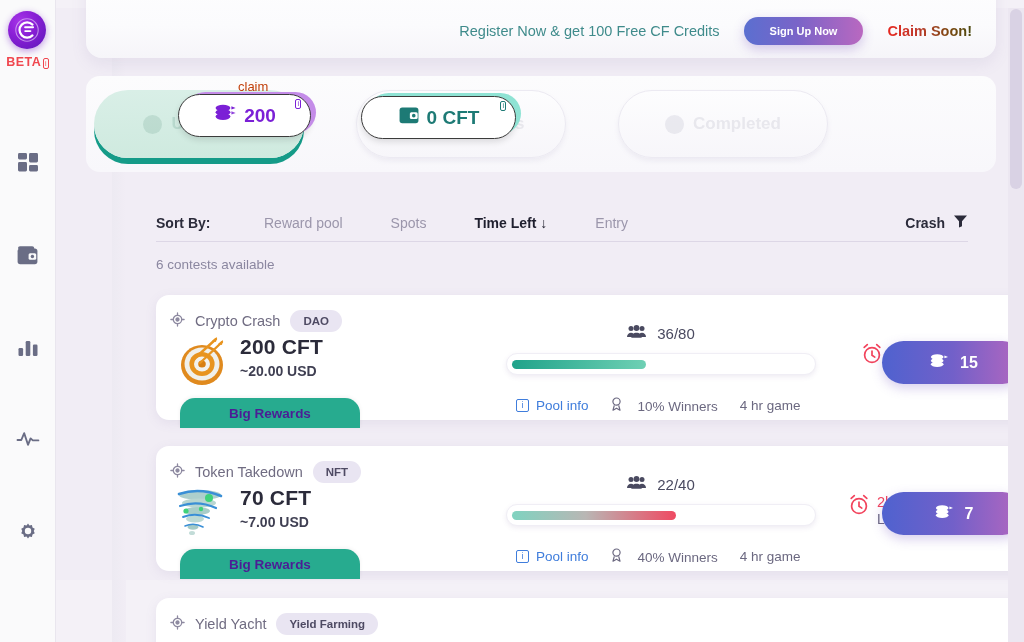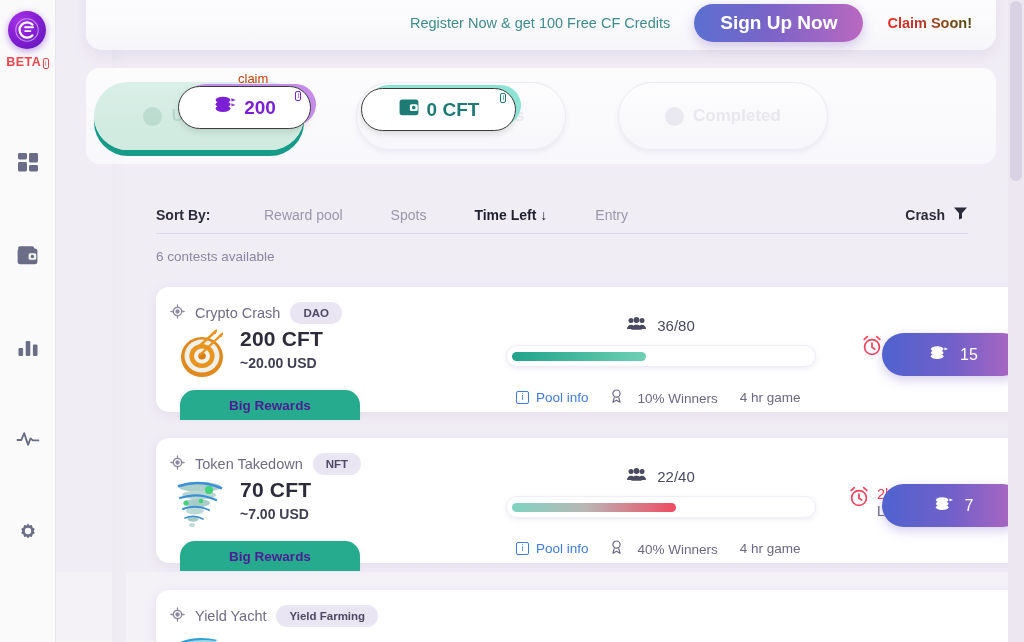--- a/index.html
+++ b/index.html
@@ -36,39 +36,39 @@
   }
   .rail-icons { margin-top: 48px; display: flex; flex-direction: column; gap: 0; width: 100%; }
   .rail-item {
     height: 92px; display: flex; align-items: center; justify-content: center;
     cursor: pointer;
   }
   .rail-item svg { display: block; }
 
   
   .main {
-    position: absolute; left: 56px; top: 0; width: 968px; height: 572px;
+    position: absolute; left: 56px; top: 8px; width: 968px; height: 572px;
     background: #f1edf5;
   }
 
   
   .banner {
     position: absolute; left: 30px; top: -58px; width: 910px; height: 108px;
     background: linear-gradient(180deg,#ffffff 0%, #fbfbfd 70%, #f6f5f9 100%);
     border-radius: 16px;
     box-shadow: 0 6px 16px rgba(120,100,160,.10);
   }
   .banner-row {
     position: absolute; left: 0; right: 0; top: 58px; height: 46px;
     display: flex; align-items: center; justify-content: flex-end; padding-right: 24px; gap: 24px;
   }
   .reg-text { font-size: 14.5px; color: #3f8b8b; white-space: nowrap; }
   .signup-btn {
     background: linear-gradient(90deg,#5b6fd0 0%, #7a64c8 45%, #b968c0 100%);
-    color: #fff; font-weight: bold; font-size: 19px;
+    color: #fff; font-weight: bold; font-size: 11px;
     border: none; border-radius: 22px; padding: 8px 26px; cursor: pointer;
     box-shadow: 0 4px 12px rgba(120,80,190,.30);
     white-space: nowrap;
   }
   .claim-soon {
     font-size: 14.5px; font-weight: bold; white-space: nowrap;
     background: linear-gradient(90deg,#e8271f 0%, #c0392b 35%, #7a4a12 75%, #4a4a10 100%);
     -webkit-background-clip: text; background-clip: text; color: transparent;
   }
 
@@ -195,21 +195,21 @@
 
   .timer { position: absolute; left: 705px; top: 47px; display: flex; align-items: flex-start; gap: 7px; }
   .timer-txts { line-height: 1.25; }
   .time-val { font-size: 14.5px; color: #f2435c; font-weight: normal; white-space: nowrap; }
   .time-left { font-size: 14px; color: #6b6880; }
 
   .enter-btn {
     position: absolute; right: 8px; top: 46px; width: 142px; height: 43px;
     border: none; border-radius: 22px; cursor: pointer;
     background: linear-gradient(90deg,#4f62cf 0%, #7260c9 50%, #b567bf 100%);
-    color: #fff; font-size: 16px; font-weight: normal;
+    color: #fff; font-size: 16px; font-weight: bold;
     display: flex; align-items: center; justify-content: center; gap: 10px;
     box-shadow: 0 4px 12px rgba(110,80,190,.28);
   }
 
   
   .scrollbar {
     position: absolute; right: 0; top: 0; width: 16px; height: 642px;
     background: #ece7f1;
   }
   .scrollthumb {

